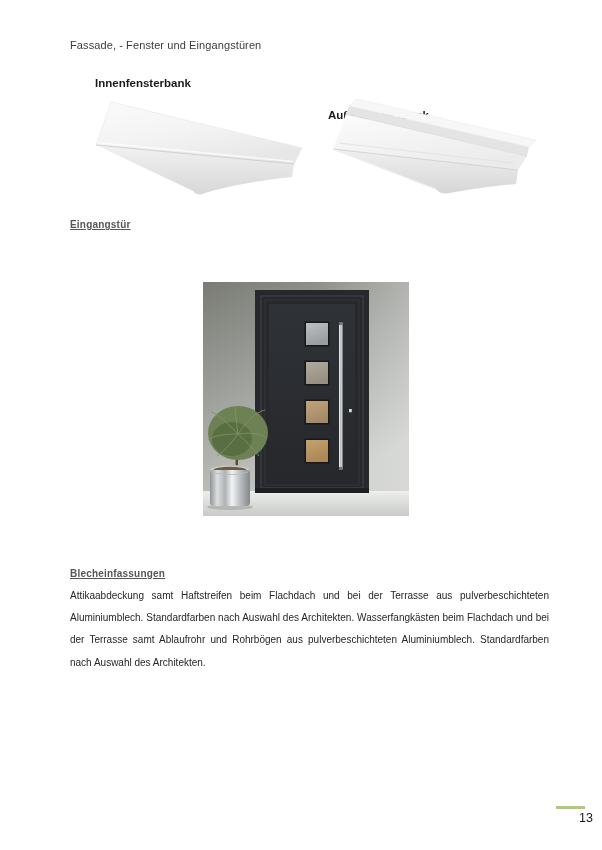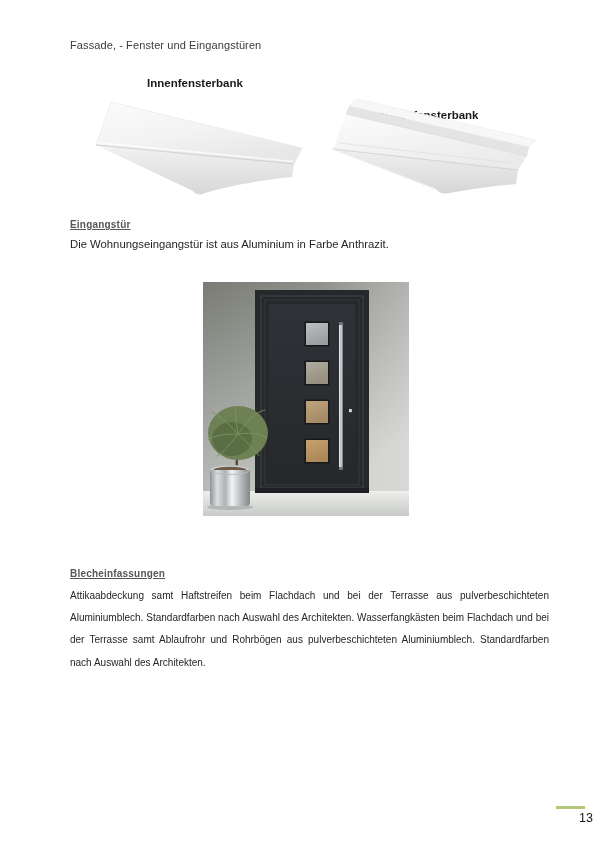--- a/index.html
+++ b/index.html
@@ -23,21 +23,21 @@
     letter-spacing:-0.3px; white-space:nowrap;
   }
   .logo-text .b { font-weight:bold; }
   .logo-text .lt { font-weight:normal; }
   .logo-tagline {
     position:absolute; left:1px; top:46px; font-size:7.5px; color:#85a5c5;
     letter-spacing:1px; white-space:nowrap;
   }
   
   .fig-label { position:absolute; top:77px; font-weight:bold; font-size:11.5px;
-    color:#1a1a1a; text-align:center; }
+    color:#1a1a1a; text-align:left; }
   .fig-label.left  { left:95px;  width:200px; }
   .fig-label.right { left:328px; width:200px;margin-top:32px; }
   .sill { position:absolute; }
   .sill.left  { left:95px;  top:98px; }
   .sill.right { left:333px; top:94px; }
   
   .sec-heading {
     position:absolute; left:70px; font-size:10px; font-weight:bold;
     color:#565656; text-decoration:underline; letter-spacing:.2px;
   }
@@ -100,21 +100,20 @@
     <path d="M16,12 L196,53 L194,62 L13,20 Z" fill="#e4e4e4"></path>
     <path d="M13,20 L194,62 L185,76 L0,55 Z" fill="url(#gOutTop)"></path>
     <path d="M13,20 L194,62" stroke="#d9d9d9" stroke-width="0.8" fill="none"></path>
     <path d="M6,49 L180,69" stroke="#e0e0e0" stroke-width="0.8" fill="none"></path>
     <path d="M0,55 L185,76 L183,90 C150,93 129,97 116,99 Q108,101 104,96 Z" fill="url(#gOutFace)"></path>
     <path d="M0,55 L185,76" stroke="#cccccc" stroke-width="0.8" fill="none"></path>
     <path d="M2,56 L103,95" stroke="#ededed" stroke-width="1.2" fill="none"></path>
   </svg>
 
   <div class="sec-heading h1">Eingangstür</div>
-  <div class="body-line">Die Wohnungseingangstür ist aus Aluminium in Farbe Anthrazit.</div>
 
   <svg class="door-figure" width="206" height="234" viewBox="0 0 206 234">
     <defs>
       <linearGradient id="gWall" x1="0" y1="0" x2="0.55" y2="1">
         <stop offset="0" stop-color="#797b74"></stop>
           <stop offset="0.5" stop-color="#a3a5a1"></stop>
         <stop offset="1" stop-color="#cdcfcb"></stop>
       </linearGradient>
       <linearGradient id="gWallLight" x1="0" y1="0" x2="1" y2="0">
         <stop offset="0.55" stop-color="#ffffff" stop-opacity="0"></stop>

